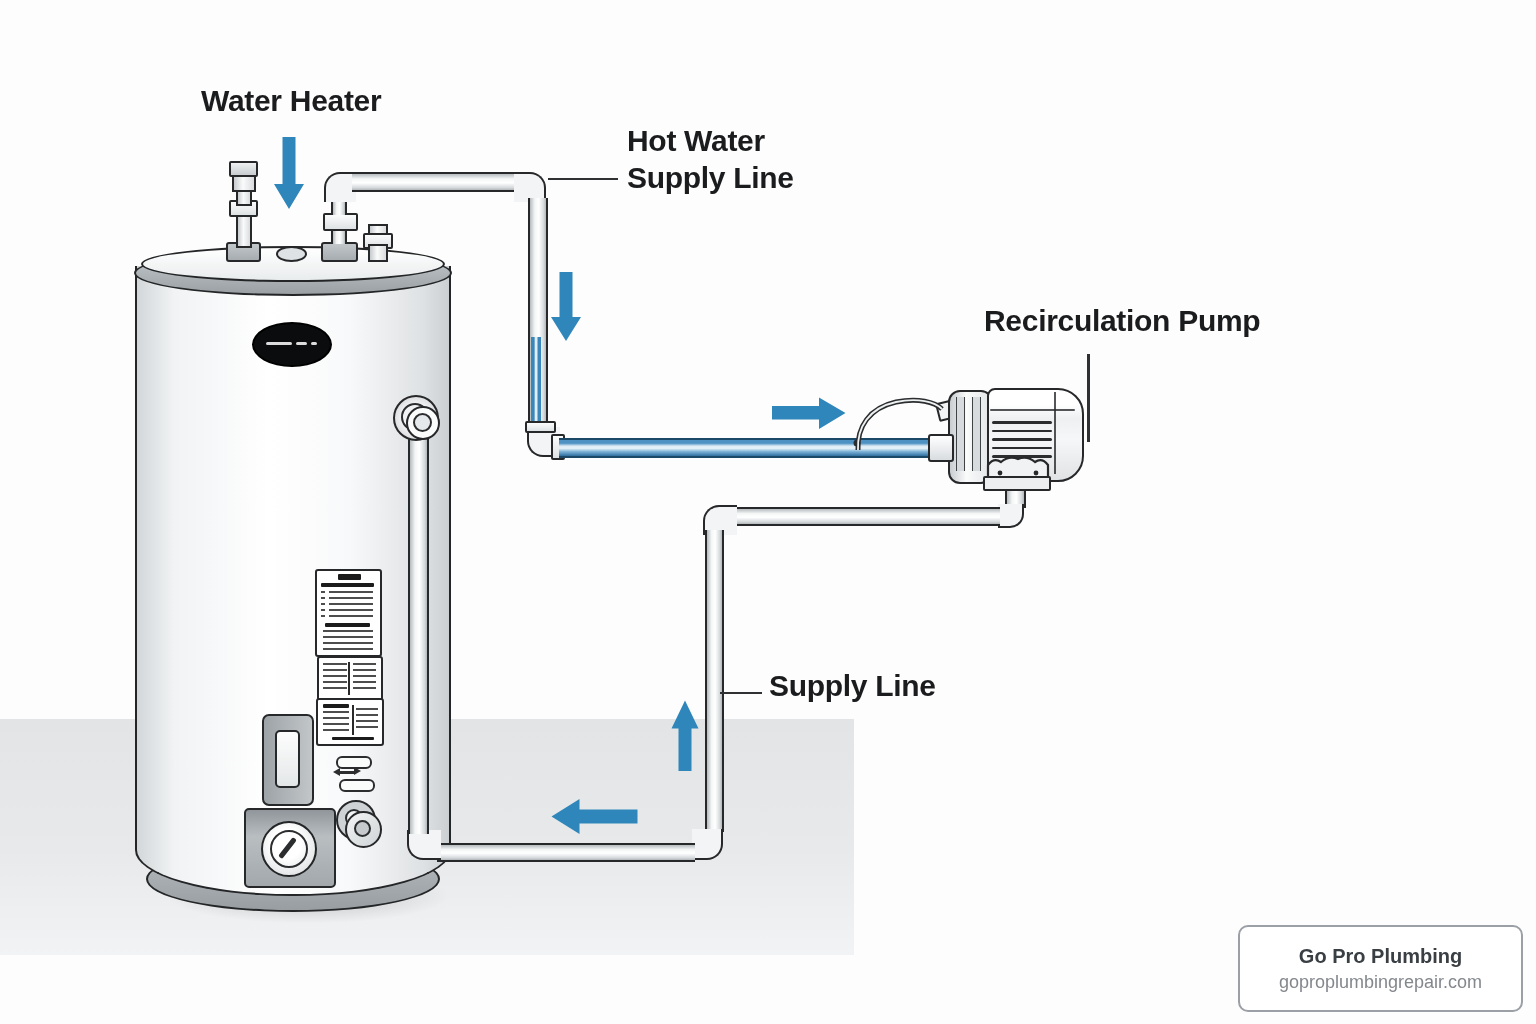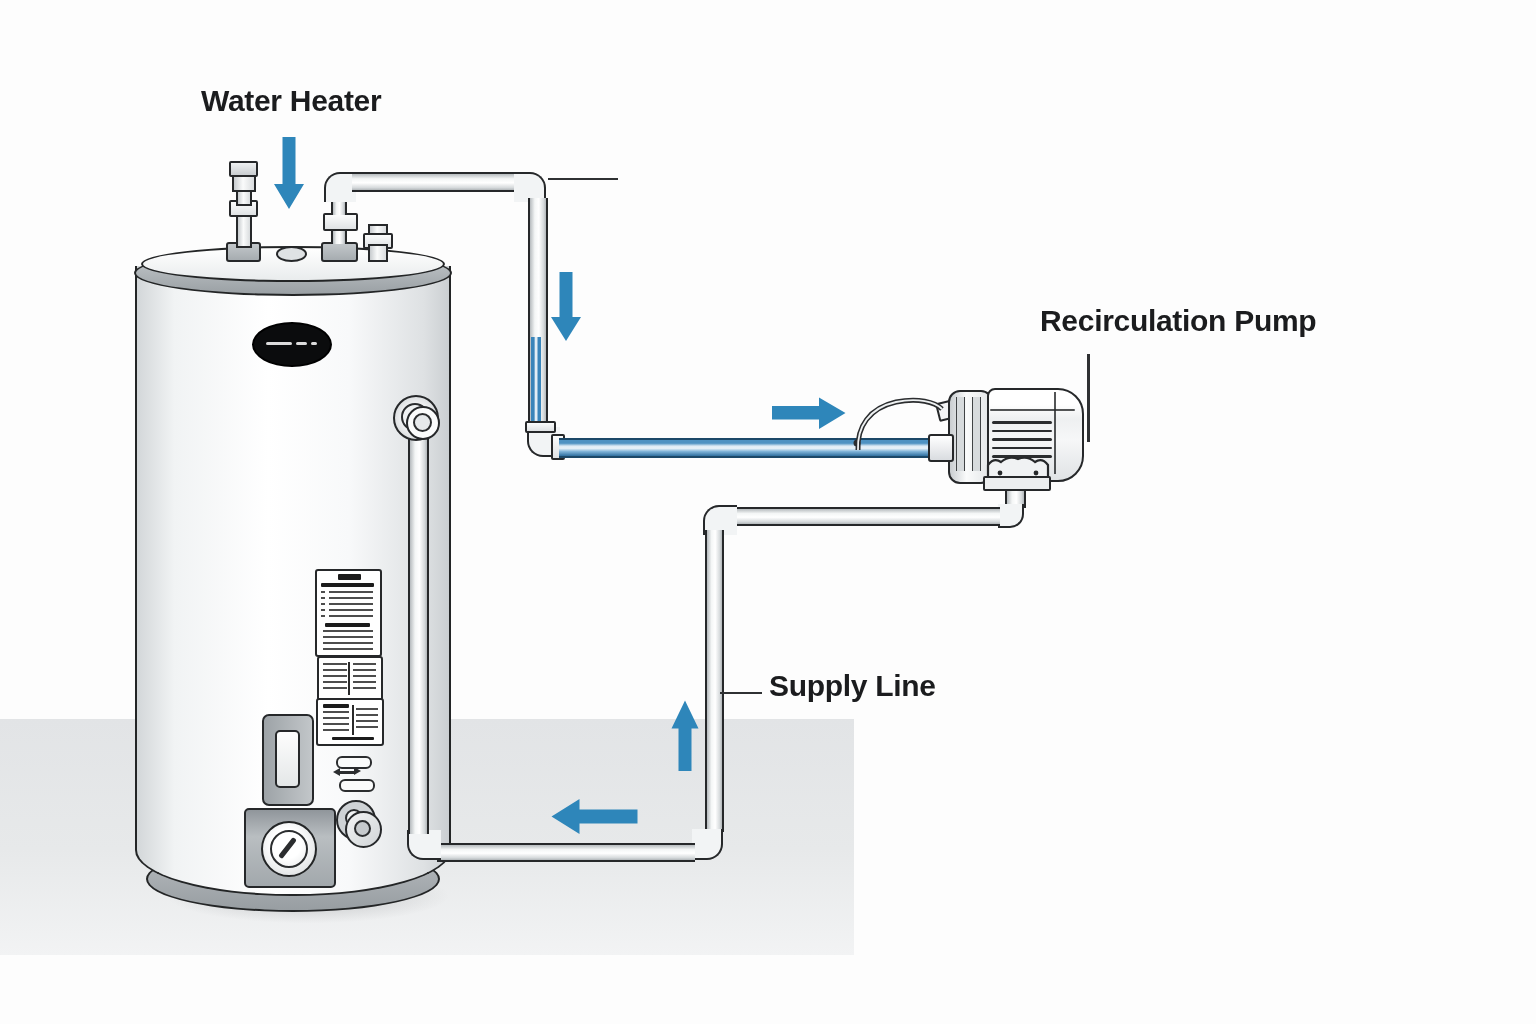--- a/index.html
+++ b/index.html
@@ -247,17 +247,25 @@
     <polygon class="arrow" points="772,406 819,406 819,397.5 845.5,413 819,429 819,419.5 772,419.5" style="fill: rgb(46, 134, 186);"></polygon>
     <polygon class="arrow" points="678.5,771 678.5,728.5 671.5,728.5 685,700.5 698.5,728.5 691.5,728.5 691.5,771" style="fill: rgb(46, 134, 186);"></polygon>
     <polygon class="arrow" points="637.5,809.5 579.5,809.5 579.5,799 551.5,816.5 579.5,834 579.5,823.5 637.5,823.5" style="fill: rgb(46, 134, 186);"></polygon>
   </svg>
 
   <div class="abs ptr" style="left:548px;top:177.5px;width:70px;height:2.5px;"></div>
   <div class="abs ptr" style="left:1087px;top:354px;width:2.5px;height:88px;"></div>
   <div class="abs ptr" style="left:720px;top:691.5px;width:42px;height:2.5px;"></div>
 
   <div class="abs lbl" style="left:201px;top:84px;">Water Heater</div>
-  <div class="abs lbl" style="left:1040px;top:304px;">Recirculation Pump</div>
+  <div class="abs lbl" style="left:627px;top:122px;line-height:37px;">
+    <div>Hot Water</div>
+    <div>Supply Line</div>
+  </div>
+  <div class="abs lbl" style="left:984px;top:304px;">Recirculation Pump</div>
   <div class="abs lbl" style="left:769px;top:669px;">Supply Line</div>
 
+  <div class="abs brand">
+    <div class="t">Go Pro Plumbing</div>
+    <div class="u">goproplumbingrepair.com</div>
+  </div>
 
 </div>
 
 </body></html>

